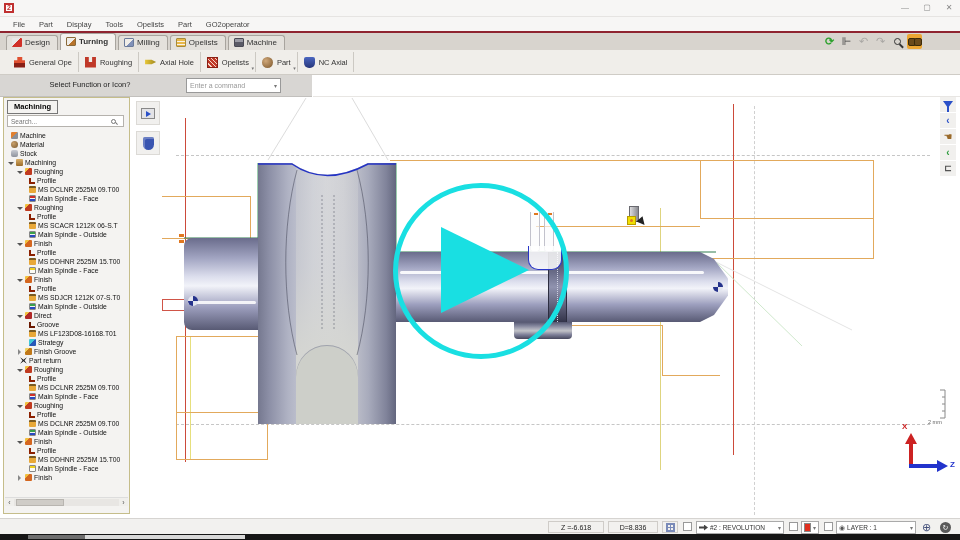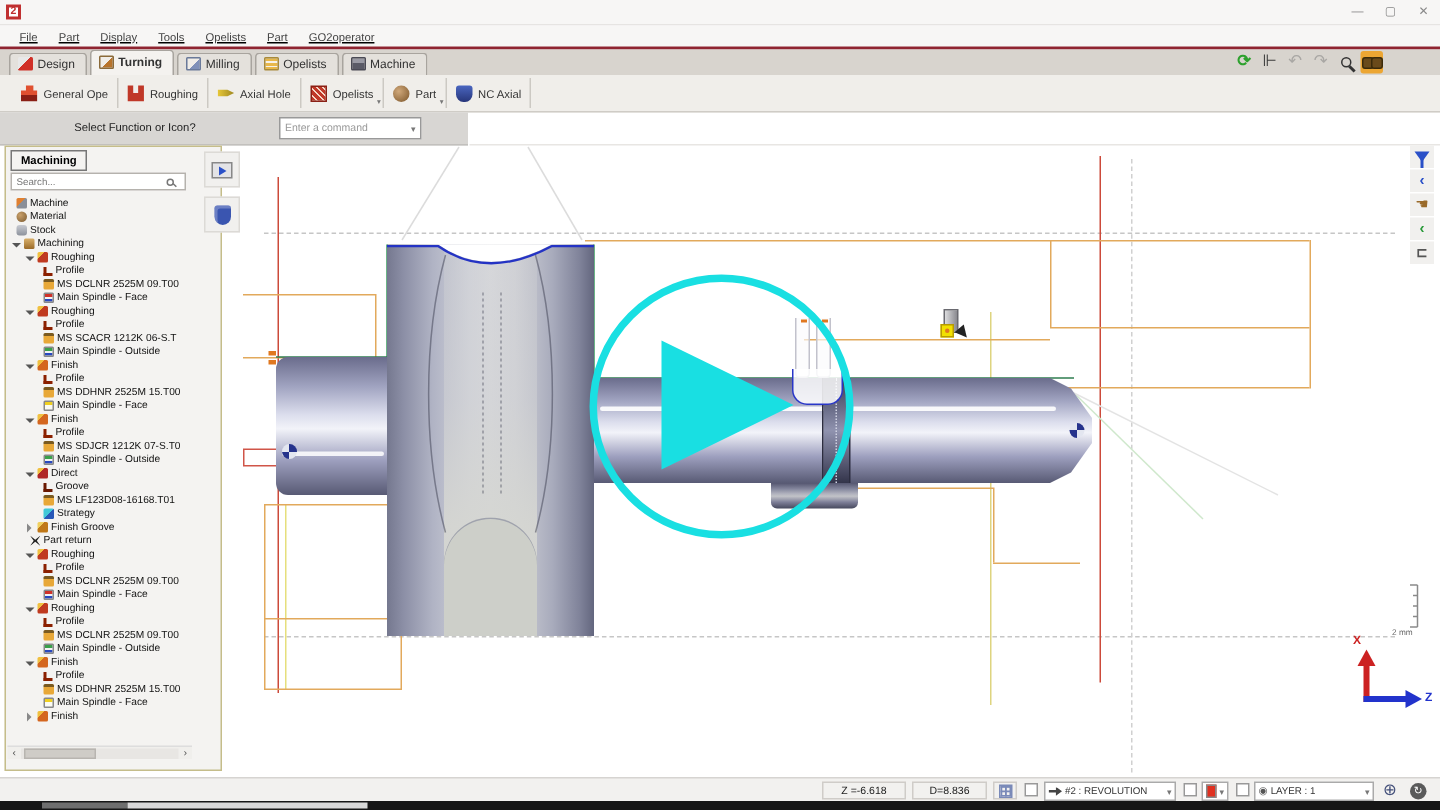--- a/index.html
+++ b/index.html
@@ -14,21 +14,21 @@
   #app-logo { width:10px; height:10px; margin:0 5px 0 4px; background:#fff;
     border:2px solid #c03030; color:#c03030; font-size:7px; font-weight:bold;
     line-height:6px; text-align:center; }
   #title-text { font-size:7.5px; color:#555; white-space:nowrap; }
   #winbtns { margin-left:auto; display:flex; }
   .winbtn { width:22px; height:16px; text-align:center; color:#888; font-size:8px;
     line-height:16px; }
 
   
   #menubar { left:0; top:17px; width:960px; height:14px; background:#f7f6f5;
-    display:flex; align-items:center; padding-left:6px;text-decoration:underline; }
+    display:flex; align-items:center; padding-left:6px; }
   .menu-item { font-size:7.5px; color:#444; padding:0 7px; }
   #redline { left:0; top:31px; width:960px; height:2px; background:#8f2430; }
 
   
   #tabrow { left:0; top:33px; width:960px; height:17px; background:#d8d4ce;
     display:flex; align-items:flex-end; padding-left:6px; }
   .tab { display:flex; align-items:center; gap:3px; font-size:8px; color:#333;
     background:#e4e1dc; border:1px solid #a8a49e; border-bottom:none;
     border-radius:3px 3px 0 0; padding:1px 7px 2px 5px; margin-right:2px; height:15px; }
   .tab.active { background:#f4f2ef; font-weight:bold; height:17px; }
@@ -86,21 +86,21 @@
   #cmd-label { position:absolute; left:0; top:5px; width:180px; text-align:center;
     font-size:7.5px; color:#222; }
   #cmd-combo { position:absolute; left:186px; top:3px; width:95px; height:15px;
     background:#fff; border:1px solid #999; display:flex; align-items:center;
     padding:0 3px; }
   #cmd-combo .ph { font-size:7px; color:#999; flex:1; }
   .chev { font-size:6px; color:#777; }
   #vp-topline { left:313px; top:96px; width:647px; height:1px; background:#e8e6e3; }
 
   
-  #sidepanel { left:3px; top:97px; width:145px; height:417px; background:#f4f3f1;
+  #sidepanel { left:3px; top:97px; width:127px; height:417px; background:#f4f3f1;
     border:1px solid #c5bd8a;padding-left:32px; }
   #paneltab { position:absolute; left:3px; top:2px; border:1px solid #777;
     background:#f4f3f1; font-size:7.5px; font-weight:bold; padding:1px 6px 2px; }
   #panelsearch { position:absolute; left:3px; top:17px; width:117px; height:12px;
     background:#fff; border:1px solid #b5b2ad; display:flex; align-items:center; padding:0 3px; }
   #panelsearch input { border:none; outline:none; width:100px; font-size:6.5px;
     color:#666; font-family:"Liberation Sans",sans-serif; background:transparent; }
   .mag { position:relative; width:5px; height:5px; border:1px solid #777; border-radius:50%; flex:none; }
   .mag::after { content:""; position:absolute; width:3px; height:1px; background:#777;
     transform:rotate(45deg); right:-3px; bottom:-1px; }

